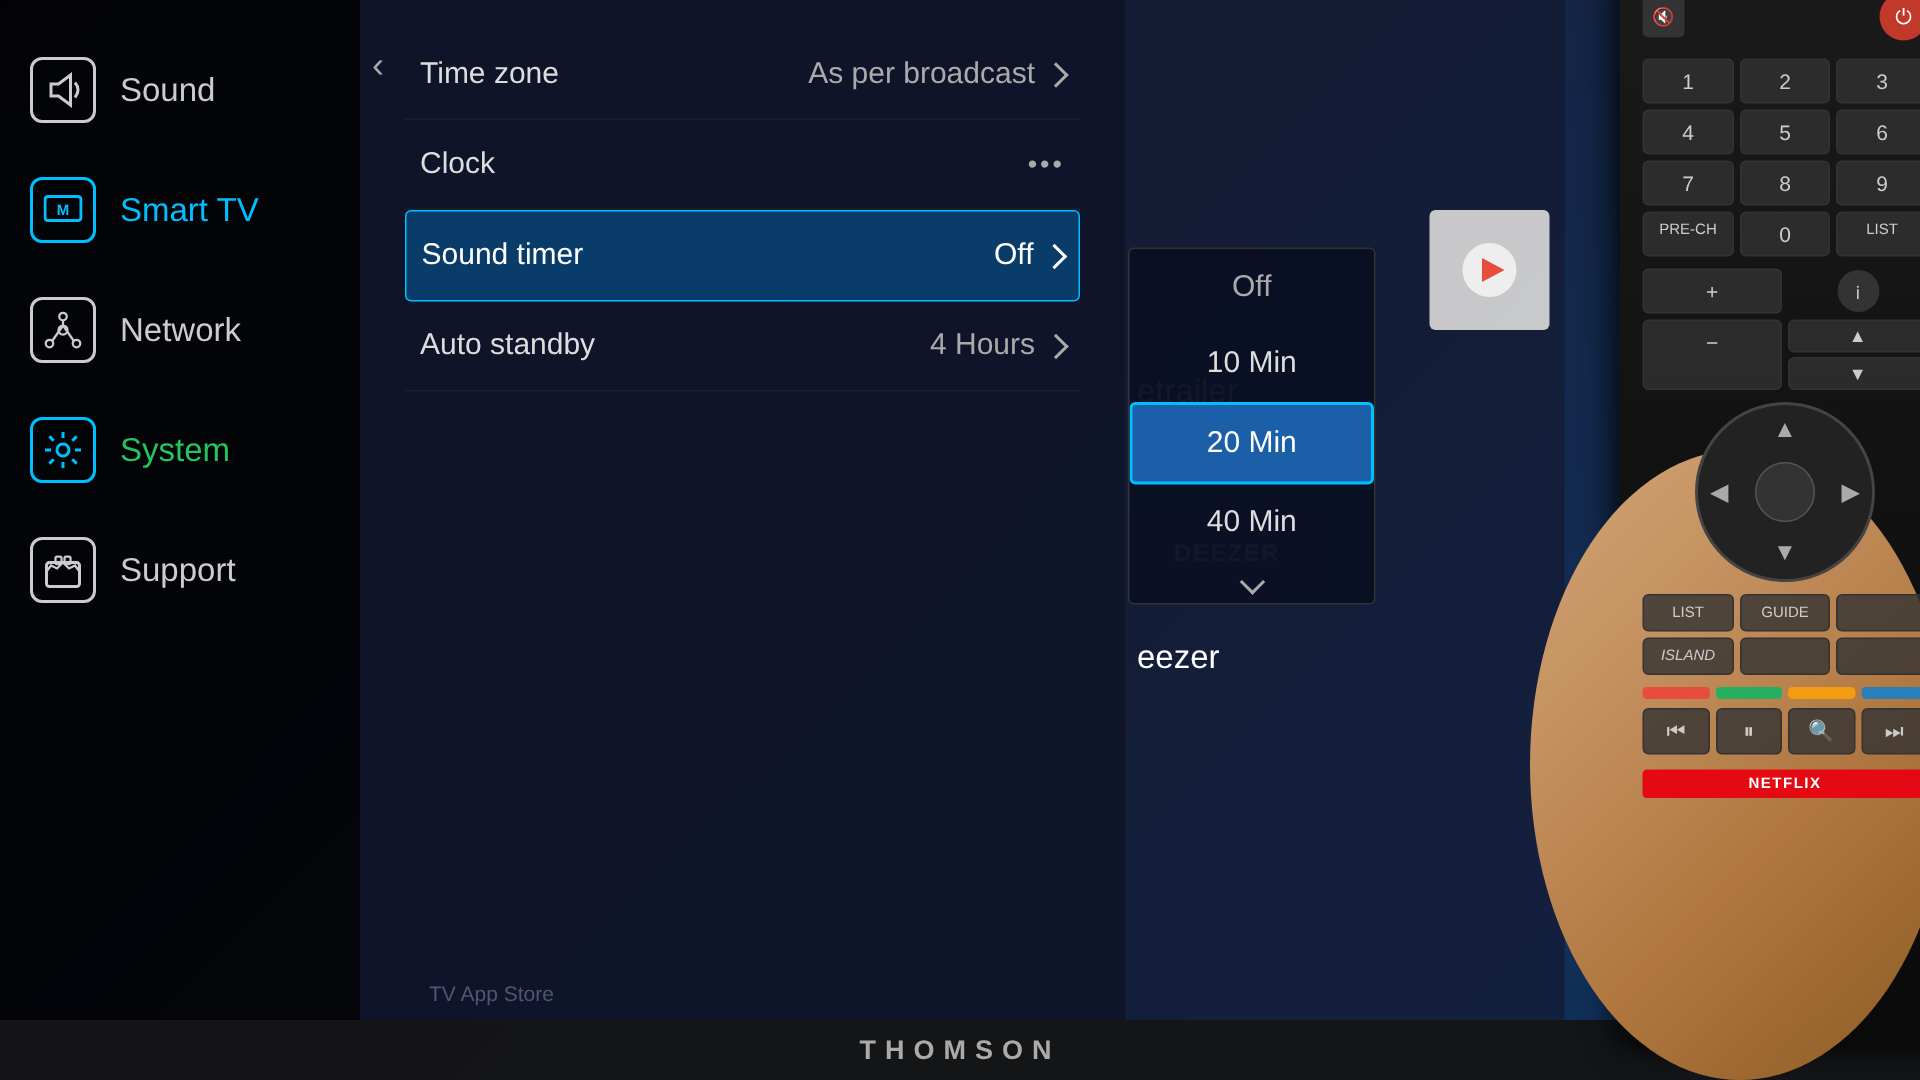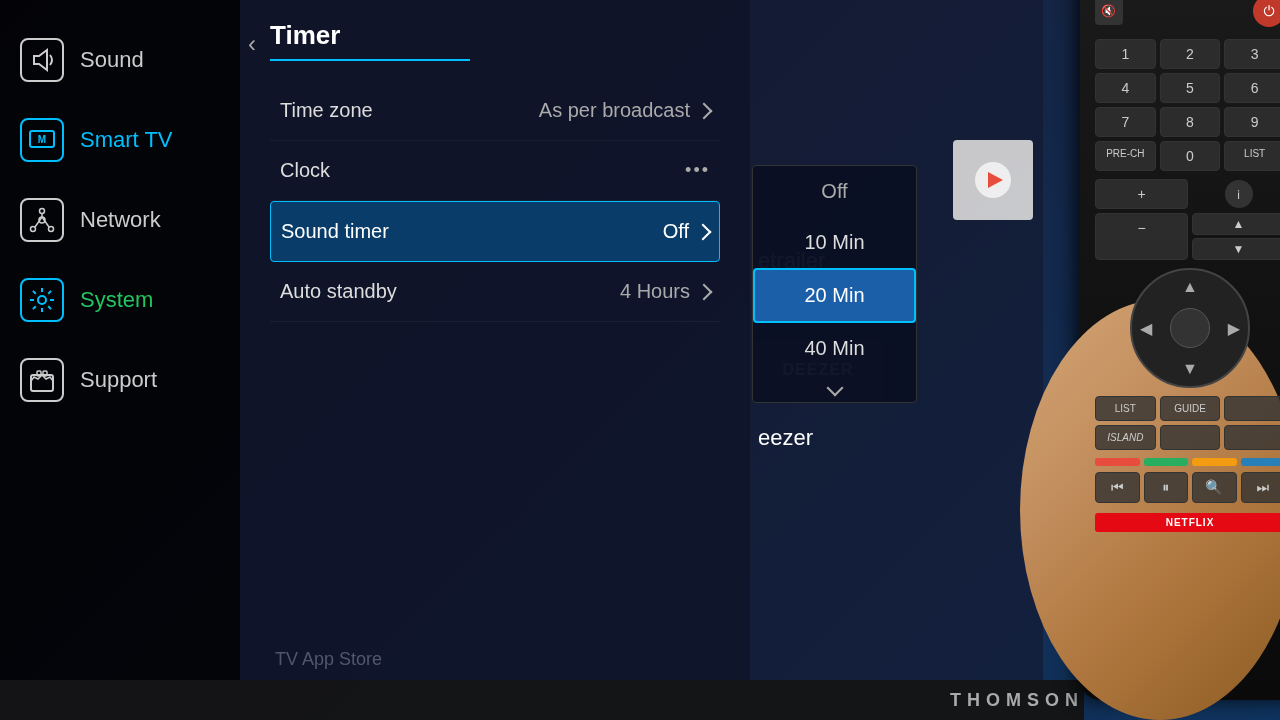--- a/index.html
+++ b/index.html
@@ -264,23 +264,23 @@
       left: 0;
       color: #fff;
       font-size: 22px;
       padding-left: 10px;
     }
 
     
     .app-store-text {
       position: absolute;
       bottom: 50px;
-      left: 275px;
+      left: 286px;
       color: rgba(150,150,180,0.5);
-      font-size: 18px;
+      font-size: 14px;
       z-index: 4;
     }
 
     
     .remote-control {
       position: absolute;
       top: -20px;
       right: -20px;
       width: 240px;
       height: 740px;
@@ -310,27 +310,27 @@
       border-radius: 40px 40px 0 0;
       z-index: 19;
       clip-path: ellipse(140px 210px at 140px 210px);
     }
 
     
     .brand-bar {
       position: absolute;
       bottom: 0;
       left: 0;
-      width: 1084px;
+      width: 1280px;
       height: 40px;
       background: rgba(20, 20, 20, 0.95);
       z-index: 15;
       display: flex;
       align-items: center;
-      justify-content: flex-end;
+      justify-content: center;
     }
 
     .brand-name {
       color: #aaa;
       font-size: 18px;
       letter-spacing: 6px;
       font-weight: bold;
     }
 
     
@@ -522,21 +522,20 @@
         <rect x="14" y="4" width="4" height="5" rx="1" stroke="currentColor" stroke-width="1.5" fill="none"></rect>
       </svg>
     </div>
     <span class="sidebar-item-label">Support</span>
   </div>
 </div>
 
 <div class="back-arrow">‹</div>
 
 <div class="main-panel">
-  <div class="panel-title">Timer</div>
 
   
   <div class="settings-row">
     <span class="settings-row-label">Time zone</span>
     <span class="settings-row-value">
       <span>As per broadcast</span>
       <span class="chevron-right"></span>
     </span>
   </div>
 

